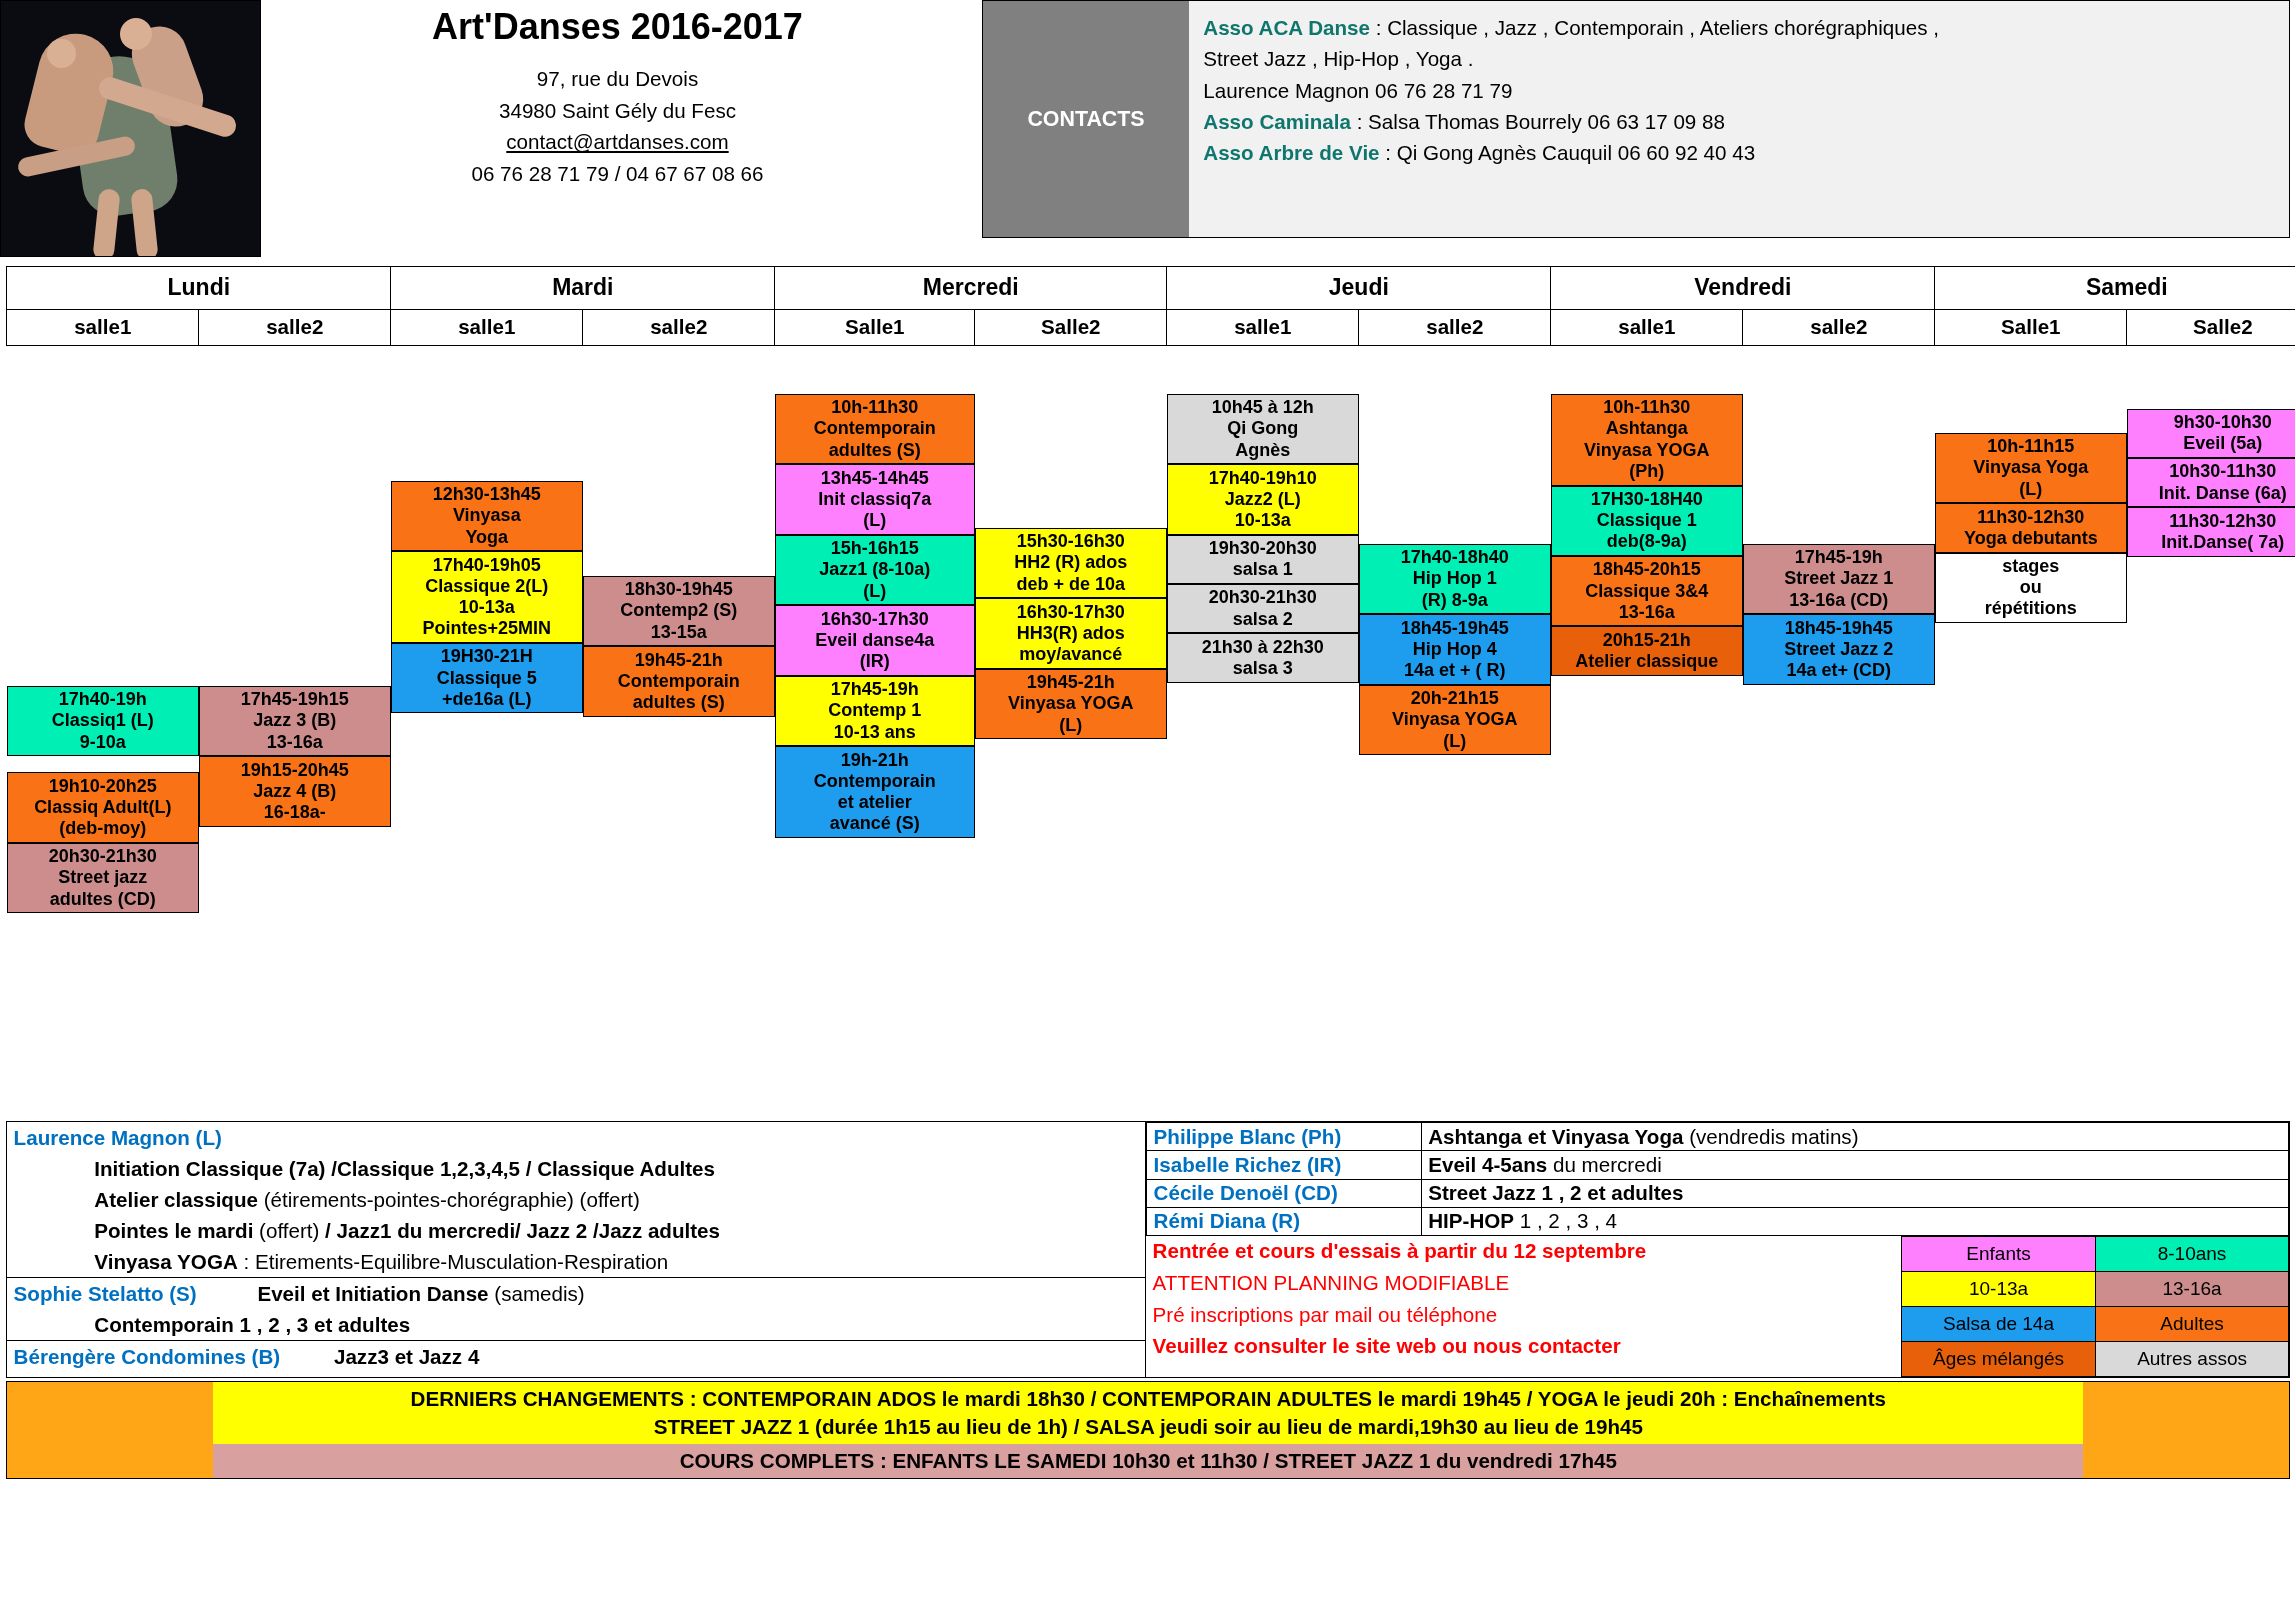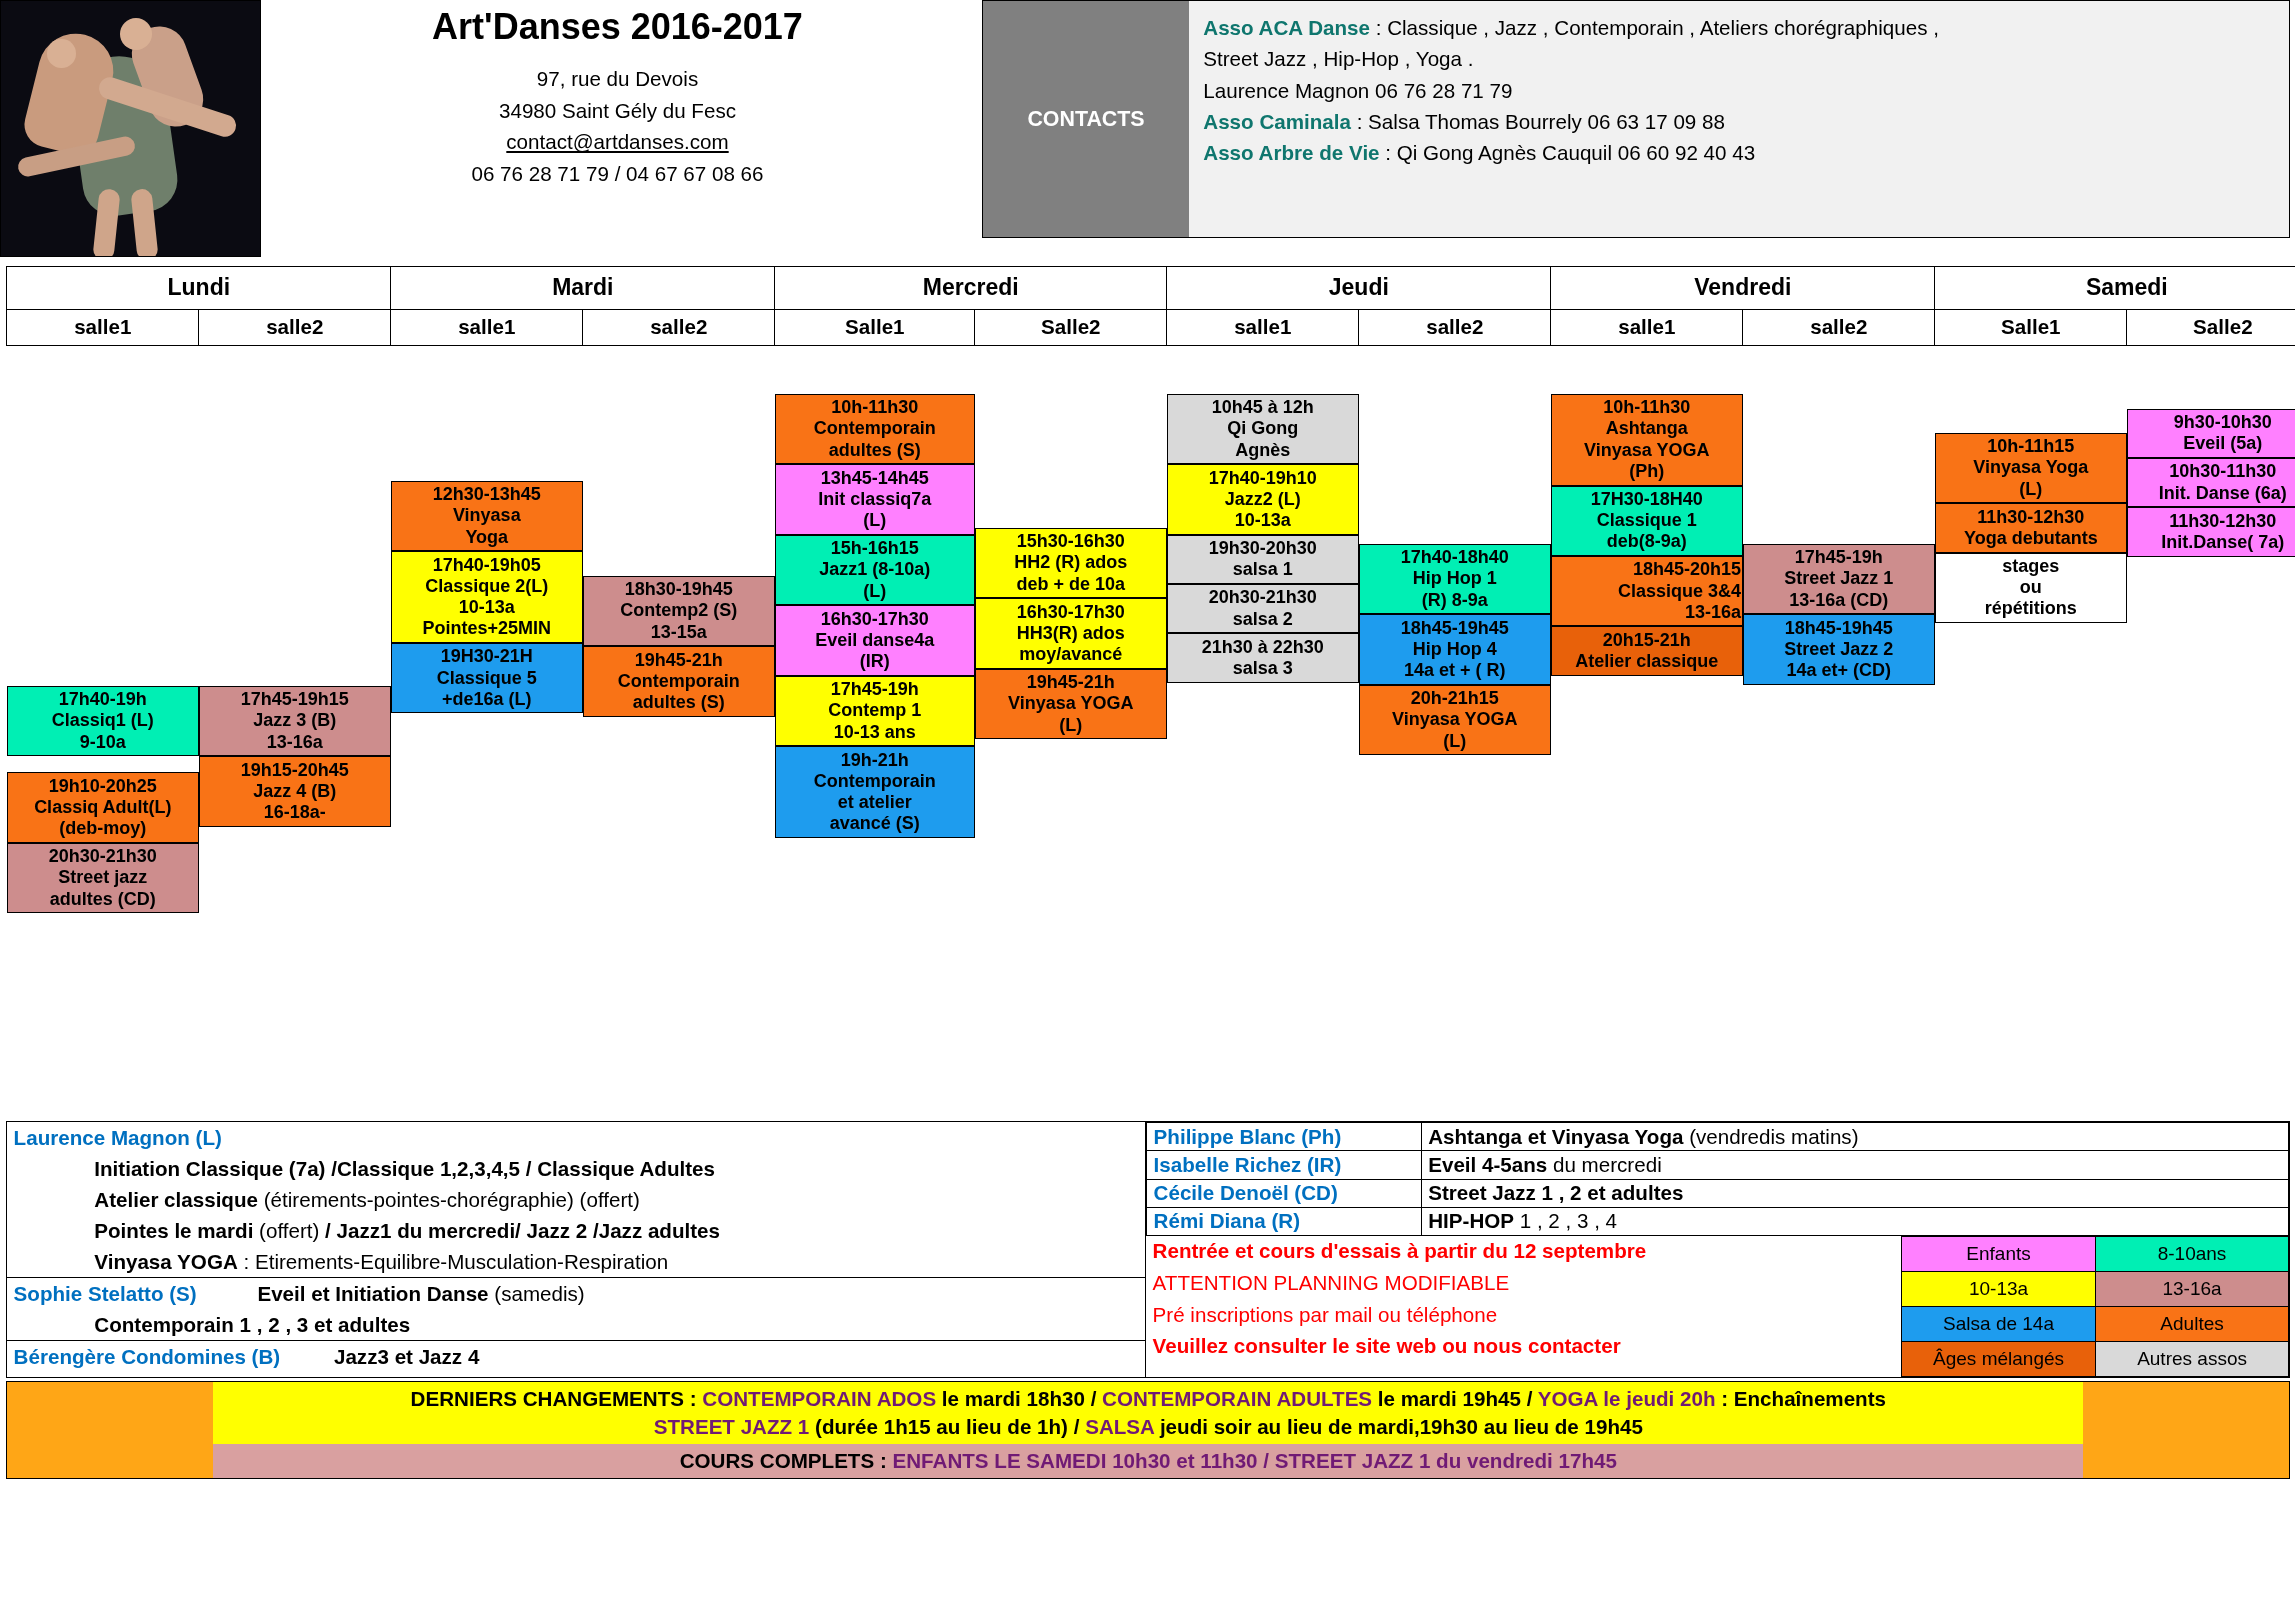--- a/index.html
+++ b/index.html
@@ -83,21 +83,21 @@
   .noticecol{flex:1 1 auto;}
   .colorkey{width:388px;flex:0 0 388px;}
   table.ckey{border-collapse:collapse;width:100%;table-layout:fixed;}
   table.ckey td{border:0.8px solid #000;text-align:center;font-size:19px;height:32px;}
 
   
   .footer{margin:3.2px 0 0 6.3px;width:2284px;background:#ffa616;box-sizing:border-box;border:0.8px solid #000;}
   .f-yellow{background:#ffff00;margin:0 206px;padding:3.2px 0;text-align:center;}
   .f-rose{background:#d9a0a0;margin:0 206px;padding:3.2px 0;text-align:center;}
   .fline{font-size:20.6px;font-weight:bold;line-height:1.35;}
-  .red{color:#701a75;}
+  .red{color:#000000;}
 </style>
 </head>
 <body>
 
 <div class="page">
 
   <div class="header">
 
     <div class="logo">
       <div class="dancer d1"></div>
@@ -340,21 +340,21 @@
               <div>10h-11h30</div>
               <div>Ashtanga</div>
               <div>Vinyasa YOGA</div>
               <div>(Ph)</div>
             </div>
             <div class="cell c-green" style="border: 0.8px solid rgb(0, 0, 0); margin-top: 0px;">
               <div>17H30-18H40</div>
               <div>Classique 1</div>
               <div>deb(8-9a)</div>
             </div>
-            <div class="cell c-purple" style="border: 0.8px solid rgb(0, 0, 0); margin-top: 0px; text-align: right;">
+            <div class="cell c-purple" style="border: 0.8px solid rgb(0, 0, 0); margin-top: 0px;">
               <div>18h45-20h15</div>
               <div>Classique 3&amp;4</div>
               <div>13-16a</div>
             </div>
             <div class="cell c-orange" style="border: 0.8px solid rgb(0, 0, 0); margin-top: 0px;">
               <div>20h15-21h</div>
               <div>Atelier classique</div>
             </div>
           </td>
       <td class="pad" style="vertical-align:top;padding:0" id="col9">

